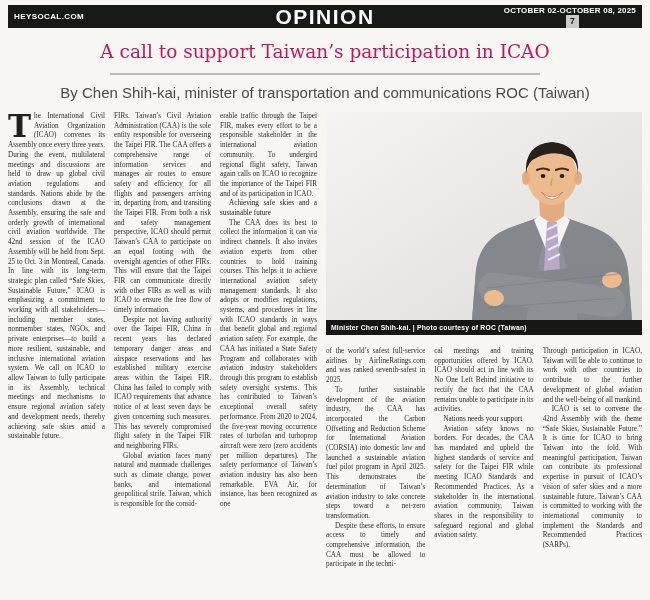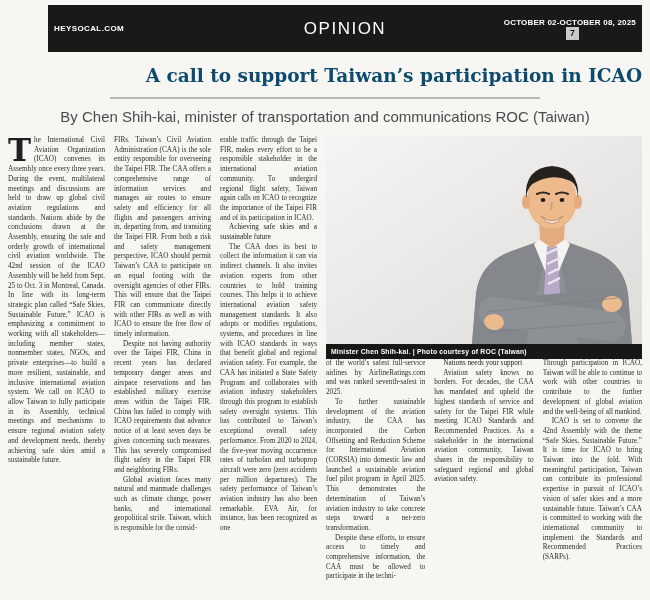--- a/index.html
+++ b/index.html
@@ -5,40 +5,39 @@
   html,body { margin:0; padding:0; background:#dedcd8; }
   .page {
     width:650px; height:600px; box-sizing:border-box;
     background:#f7f6f2; position:relative; overflow:hidden;
     padding:5px 8px 0 8px;
     font-family:"Liberation Serif", serif;
   }
   
   .masthead {
     position:relative; height:23px; background:#191917; color:#fff;
-    display:flex; align-items:center; padding:12px 6px;
+    display:flex; align-items:center; padding:0 6px;
     font-family:"Liberation Sans", sans-serif;
-    margin-left:40px;
   }
   .m-site { font-size:8px; font-weight:bold; letter-spacing:.4px; }
   .m-section {
     position:absolute; left:0; right:0; text-align:center;
-    font-size:17px; font-weight:normal; letter-spacing:1.5px;
+    font-size:21px; font-weight:bold; letter-spacing:1.5px;
   }
   .m-right { margin-left:auto; display:flex; align-items:center; z-index:1;flex-direction:column; }
   .m-date { font-size:8px; font-weight:bold; letter-spacing:.2px; }
   .m-page {
     background:#c9c9c7; color:#161616; width:13px; height:13px;
     margin-left:5px; display:flex; align-items:center; justify-content:center;
     font-size:8.5px; font-weight:bold;
   }
   
   .headline {
-    text-align:right; font-family:"DejaVu Serif", serif; font-weight:bold;
-    font-size:18.5px; color:#0c4a6e; margin:13px 0 0 0;
+    text-align:center; font-family:"DejaVu Serif", serif; font-weight:normal;
+    font-size:18.5px; color:#be185d; margin:13px 0 0 0;
   }
   .rule { width:430px; height:2px; background:#bbb9b5; margin:11px auto 9px auto; }
   .byline {
     text-align:center; font-family:"Liberation Sans", sans-serif;
     font-size:15px; color:#4c4b49;
   }
   
   .content { display:flex; gap:9px; margin-top:11px; }
   .col {
     width:97px; flex:0 0 auto; height:484px; overflow:hidden;
@@ -54,21 +53,21 @@
   }
   
   .right { flex:1 1 auto; display:flex; flex-direction:column; }
   .photo-fig { width:100%; }
   .photo-img { display:block; width:100%; height:208px; }
   .photo-caption {
     background:#171715; color:#fff;
     font-family:"Liberation Sans", sans-serif; font-size:6.8px; font-weight:bold;
     padding:4px 5px 4px 5px; letter-spacing:.2px;
   }
-  .right-cols { display:flex; gap:9px; margin-top:0; }
+  .right-cols { display:flex; gap:9px; margin-top:12px; }
   .right-cols .col { width:auto; flex:1 1 0; height:237px; }
 </style>
 </head>
 <body>
 
 <div class="page">
 
   <div class="masthead">
     <span class="m-site">HEYSOCAL.COM</span>
     <span class="m-section">OPINION</span>
@@ -147,20 +146,21 @@
         <figcaption class="photo-caption">Minister Chen Shih-kai. | Photo courtesy of ROC (Taiwan)</figcaption>
       </figure>
 
       <div class="right-cols">
         <div class="col">
           <p>of the world’s safest full-service airlines by AirlineRatings.com and was ranked seventh-safest in 2025.</p>
           <p class="indent">To further sustainable development of the aviation industry, the CAA has incorporated the Carbon Offsetting and Reduction Scheme for International Aviation (CORSIA) into domestic law and launched a sustainable aviation fuel pilot program in April 2025. This demonstrates the determination of Taiwan’s aviation industry to take concrete steps toward a net-zero transformation.</p>
           <p class="indent">Despite these efforts, to ensure access to timely and comprehensive information, the CAA must be allowed to participate in the techni-</p>
         </div>
         <div class="col">
+          <p>cal meetings and training opportunities offered by ICAO. ICAO should act in line with its No One Left Behind initiative to rectify the fact that the CAA remains unable to participate in its activities.</p>
           <p class="subhead">Nations needs your support</p>
           <p class="indent">Aviation safety knows no borders. For decades, the CAA has mandated and upheld the highest standards of service and safety for the Taipei FIR while meeting ICAO Standards and Recommended Practices. As a stakeholder in the international aviation community, Taiwan shares in the responsibility to safeguard regional and global aviation safety.</p>
         </div>
         <div class="col">
           <p>Through participation in ICAO, Taiwan will be able to continue to work with other countries to contribute to the further development of global aviation and the well-being of all mankind.</p>
           <p class="indent">ICAO is set to convene the 42nd Assembly with the theme “Safe Skies, Sustainable Future.” It is time for ICAO to bring Taiwan into the fold. With meaningful participation, Taiwan can contribute its professional expertise in pursuit of ICAO’s vision of safer skies and a more sustainable future. Taiwan’s CAA is committed to working with the international community to implement the Standards and Recommended Practices (SARPs).</p>
         </div>
       </div>
 
     </div>

